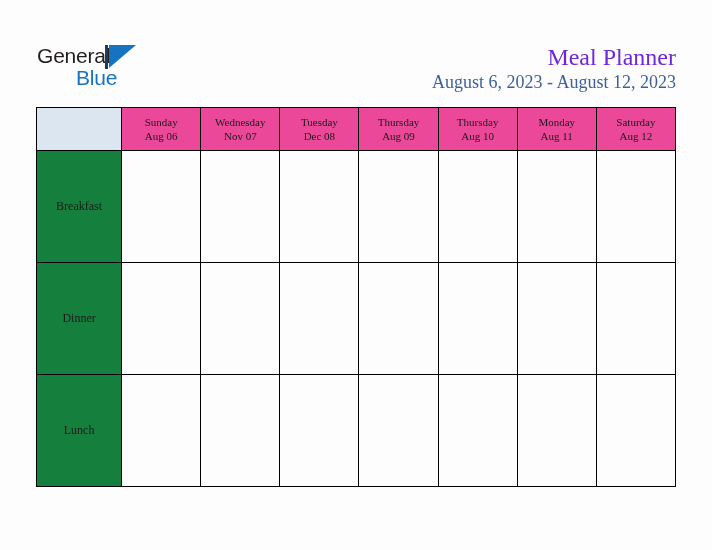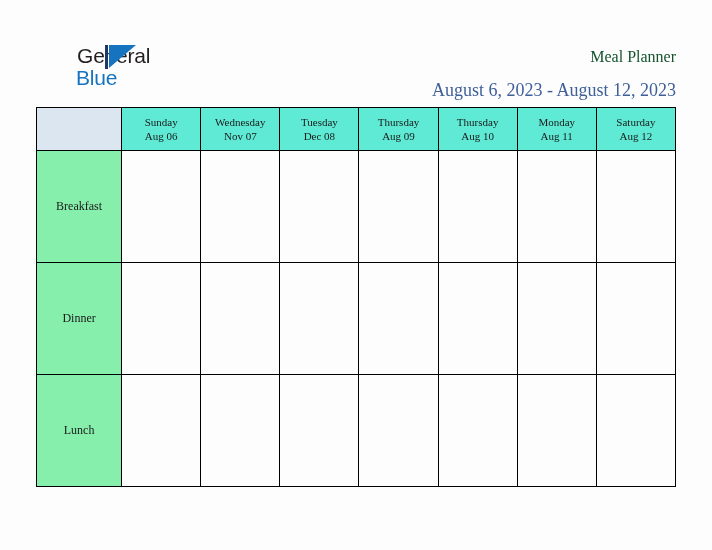--- a/index.html
+++ b/index.html
@@ -34,21 +34,20 @@
   .brand-general {
     position: absolute;
     left: 0;
     top: 0;
     font-family: "Liberation Sans", sans-serif;
     font-size: 21px;
     letter-spacing: -0.2px;
     color: #231f20;
     line-height: 24px;
     white-space: nowrap;
-    margin-left: 40px;
   }
   .brand-mark {
     position: absolute;
     left: 68px;
     top: 1px;
     width: 38px;
     height: 24px;
   }
   .brand-mark .bar {
     position: absolute;
@@ -80,31 +79,31 @@
   }
 
   .titles {
     position: absolute;
     right: 36px;
     top: 46px;
     text-align: right;
   }
   .title-main {
     font-family: "Liberation Serif", serif;
-    font-size: 16px;
-    color: #14532d;
+    font-size: 24px;
+    color: #6d28d9;
     line-height: 22px;
     white-space: nowrap;
   }
   .title-sub {
     font-family: "Liberation Serif", serif;
     font-size: 18px;
     color: #3f5f99;
     line-height: 22px;
-    margin-top: 11px;
+    margin-top: 3px;
     white-space: nowrap;
   }
 
   
   .planner-wrap {
     position: absolute;
     left: 36px;
     top: 107px;
     width: 640px;
   }
@@ -117,37 +116,37 @@
   table.planner td {
     border: 1px solid #000000;
     padding: 0;
     margin: 0;
   }
 
   col.col-label { width: 85px; }
   col.col-day   { width: 79px; }
 
   thead th {
-    background: #5eead4;
+    background: #ec4899;
     height: 42px;
     vertical-align: middle;
     text-align: center;
     font-weight: normal;
     font-family: "Liberation Serif", serif;
     font-size: 11px;
     color: #1a1a1a;
     line-height: 14px;
   }
   thead th .dayname { display: block; }
   thead th .daydate { display: block; }
 
   th.corner-cell { background: #dce6f1; }
 
   tbody td.meal-label {
-    background: #86efac;
+    background: #15803d;
     text-align: center;
     vertical-align: middle;
     font-family: "Liberation Serif", serif;
     font-size: 12px;
     color: #1a1a1a;
     height: 111px;
   }
   tbody td.meal-cell {
     background: #fdfdfd;
     height: 111px;

